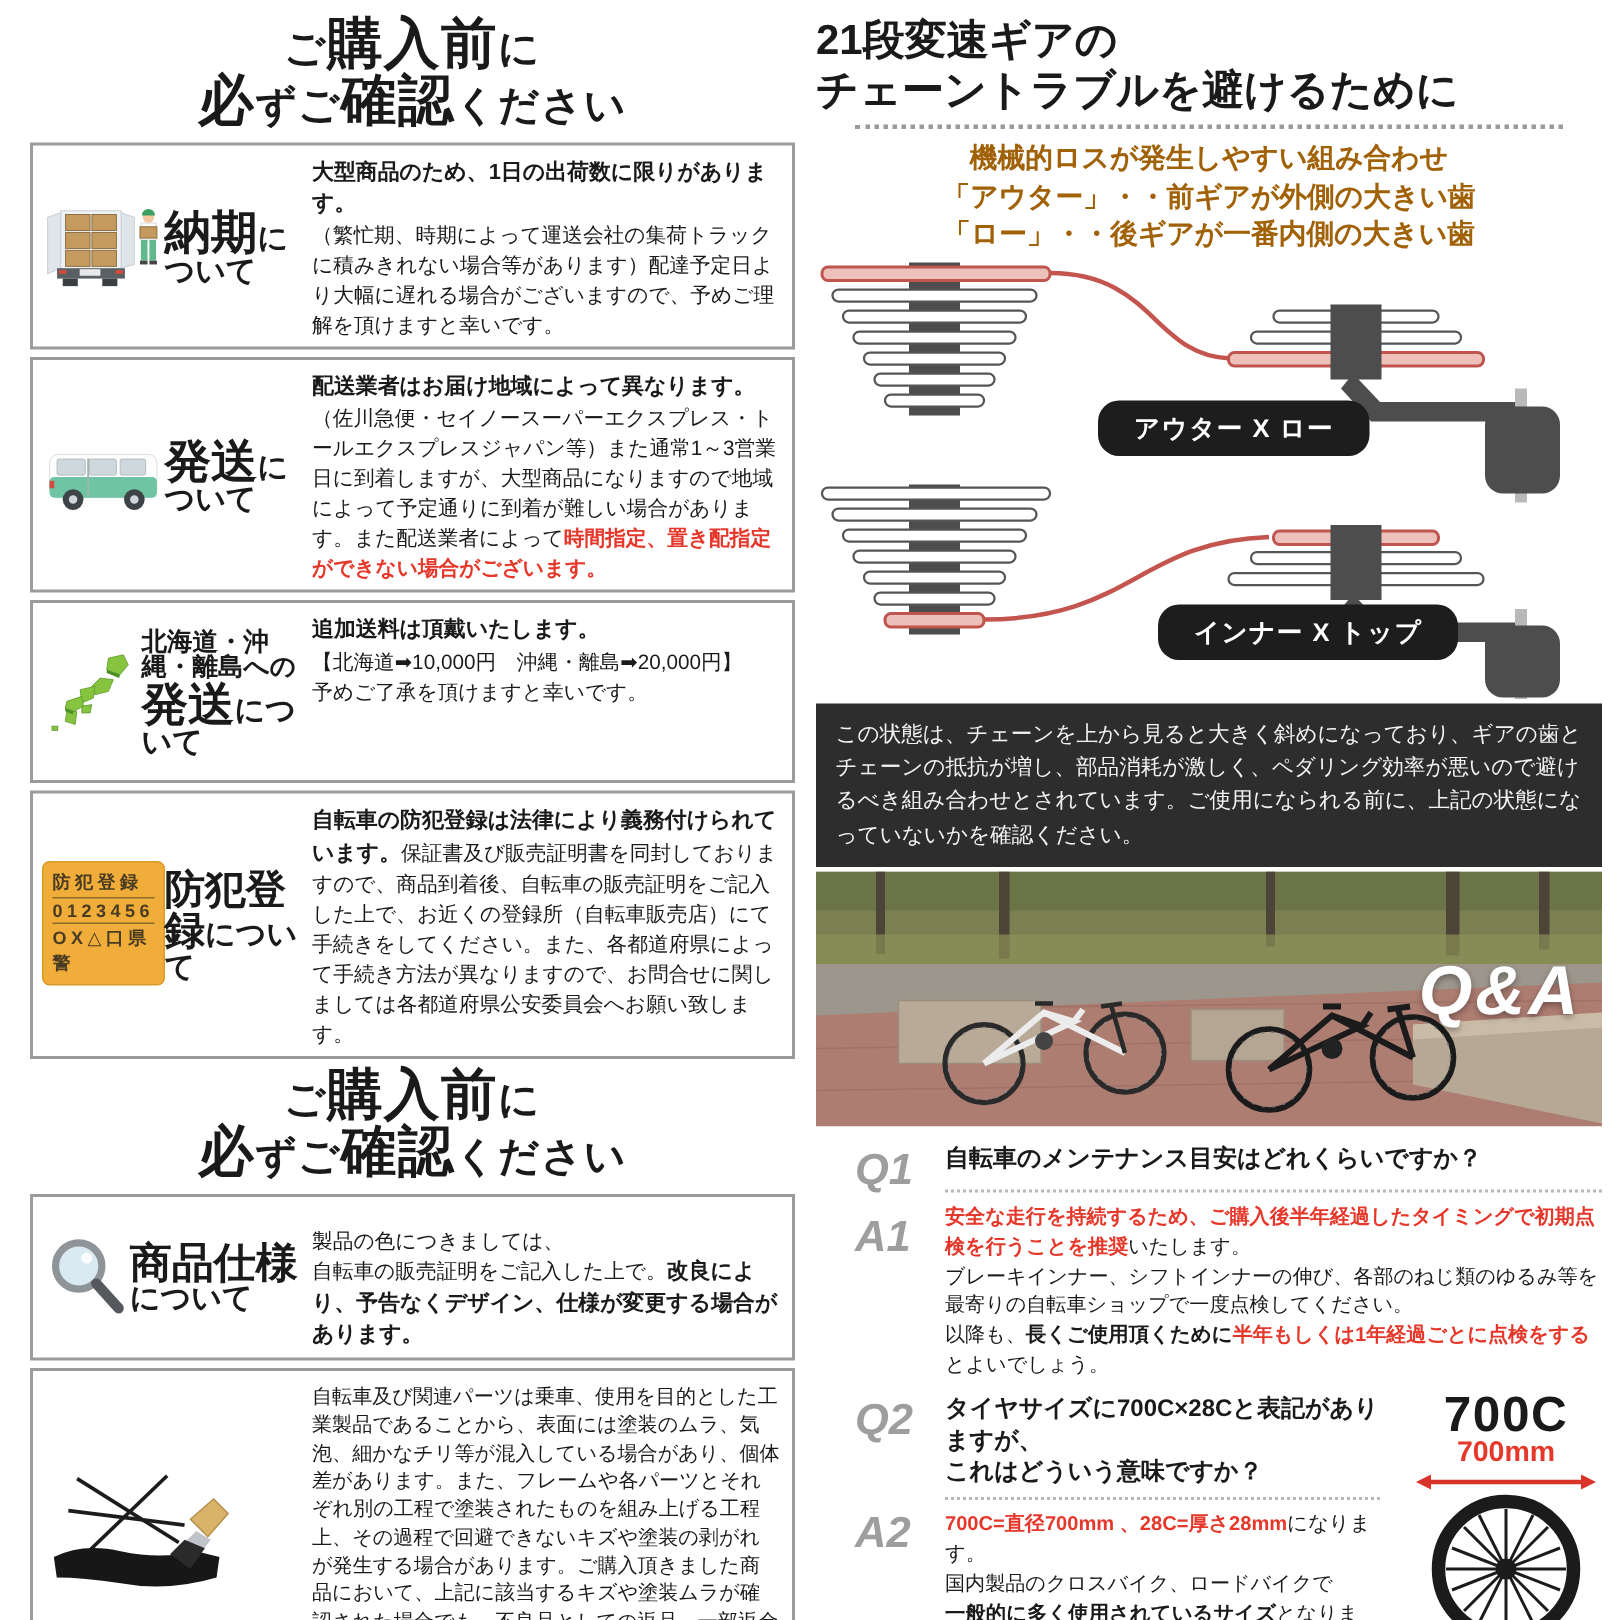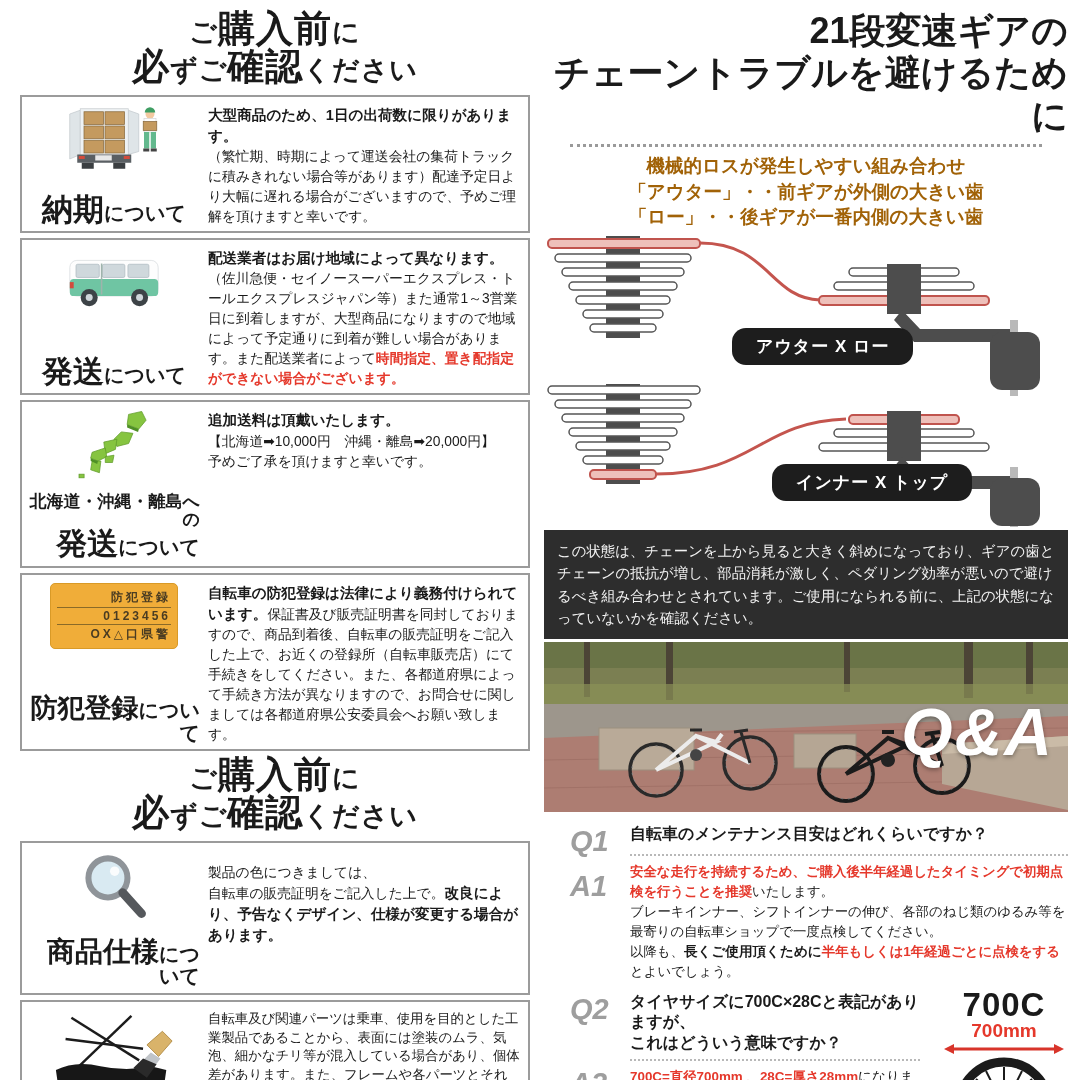--- a/index.html
+++ b/index.html
@@ -9,54 +9,54 @@
   .col-left { width:540px; padding:8px 10px 0 20px; }
   .col-right { width:540px; padding:6px 12px 0 4px; position:relative; }
 
   
   .confirm-header { text-align:center; font-weight:900; line-height:1.04; margin:2px 0 8px 0; letter-spacing:1px; }
   .confirm-header .lg { font-size:37px; }
   .confirm-header .sm { font-size:27px; }
 
   
   .box { border:2px solid #9b9b9b; display:flex; margin-bottom:5px; padding:6px 8px 4px 6px; background:#fff; }
-  .box-side { flex:0 0 172px; display:flex; flex-direction:column; align-items:center; justify-content:space-between; text-align:right; padding:2px 0;gap:13px; }
+  .box-side { flex:0 0 172px; display:flex; flex-direction:row; align-items:center; justify-content:space-between; text-align:left; padding:2px 0; }
   .box-title { font-weight:900; line-height:1.02; letter-spacing:0; }
   .box-title .t-main { font-size:31px; }
   .box-title .t-suf { font-size:20px; }
   .box-title .t-small { font-size:17px; display:block; }
   .box-text { flex:1; font-size:13.8px; line-height:1.45; padding:2px 0 0 8px; }
   .box-text b { font-size:14.6px; }
   .red { color:#e5382b; font-weight:bold; }
   .box-delivery { min-height:104px; }
   .box-shipping { min-height:97px; }
   .box-remote { min-height:122px; }
   .box-registration { min-height:108px; }
   .box-specs { min-height:108px; }
   .box-paint { min-height:172px; }
   .box-paint .box-text { font-size:13.4px; line-height:1.4; }
 
   .sticker { width:128px; background:#f0ad39; border:1px solid #d99a27; border-radius:5px; padding:4px 6px; margin-bottom:4px; }
   .sticker-row { font-size:12px; color:#4a3c22; letter-spacing:3px; border-bottom:1px solid #8a6a28; padding:1px 0; font-weight:bold; }
   .sticker-row:last-child { border-bottom:none; }
 
   
-  .gear-title { text-align:right; font-weight:900; font-size:36px; line-height:1.18; margin-top:4px; }
+  .gear-title { text-align:left; font-weight:900; font-size:28px; line-height:1.18; margin-top:4px; }
   .dotted-sep { border-top:3px dotted #9a9a9a; width:90%; margin:7px auto 6px auto; }
   .gear-sub { text-align:center; font-size:18.5px; font-weight:600; line-height:1.38; color:#a16207; }
 
   .diagrams { position:relative; width:524px; height:296px; margin-top:2px; }
   .pill { position:absolute; background:#1d1d1d; color:#fff; font-weight:900; font-size:17px; letter-spacing:1px; border-radius:14px; padding:7px 24px; }
   .pill-1 { left:188px; top:96px; }
   .pill-2 { left:188px; top:232px;margin-left:40px; }
 
   .notice { background:#2d2d2d; color:#f3f3f3; font-size:14.4px; line-height:1.55; padding:10px 13px; margin-top:2px; }
 
   .photo { position:relative; width:524px; height:170px; margin-top:3px; }
-  .qa-banner { position:absolute; right:14px; top:52px; color:#fff; font-size:66px; font-weight:900; font-style:italic; text-shadow:0 2px 4px rgba(0,0,0,.35); letter-spacing:2px; }
+  .qa-banner { position:absolute; right:14px; top:52px; color:#fff; font-size:46px; font-weight:900; font-style:italic; text-shadow:0 2px 4px rgba(0,0,0,.35); letter-spacing:2px; }
 
   .qa-area { padding:10px 0 0 26px; }
   .qa-row { display:flex; margin-top:2px; }
   .qa-gutter { flex:0 0 60px; font-size:29px; font-weight:900; font-style:italic; color:#9e9e9e; line-height:1; padding-top:3px; }
   .qa-q { flex:1; font-weight:bold; font-size:16px; line-height:1.3; padding-bottom:5px; border-bottom:2px dotted #b8b8b8; }
   .qa-a { flex:1; font-size:13.4px; line-height:1.48; padding-top:4px; }
   .qa-a b { font-size:13.6px; }
   .qa-block { margin-bottom:10px; }
   .qa-q2wrap { position:relative; padding-right:148px; }
   .wheel-fig { position:absolute; right:-6px; top:-4px; width:140px; text-align:center; }

